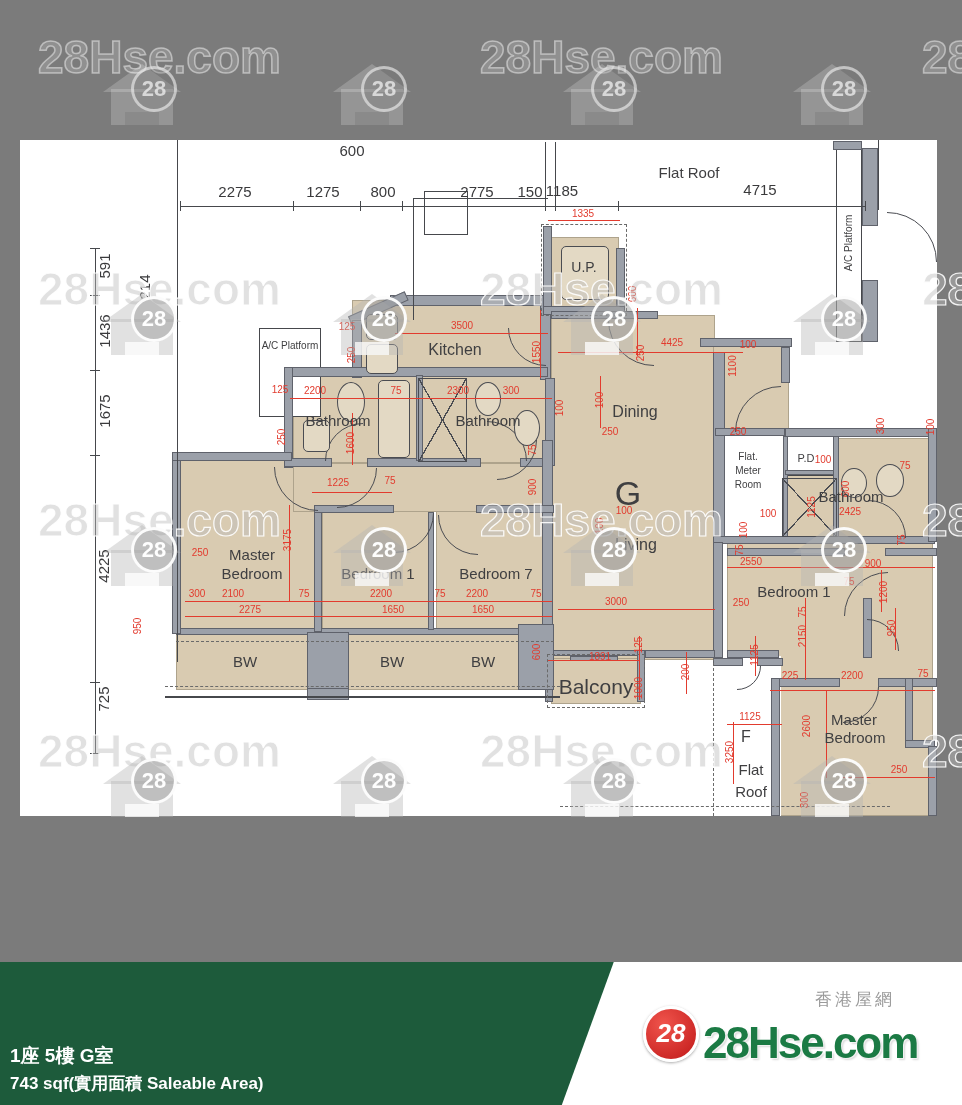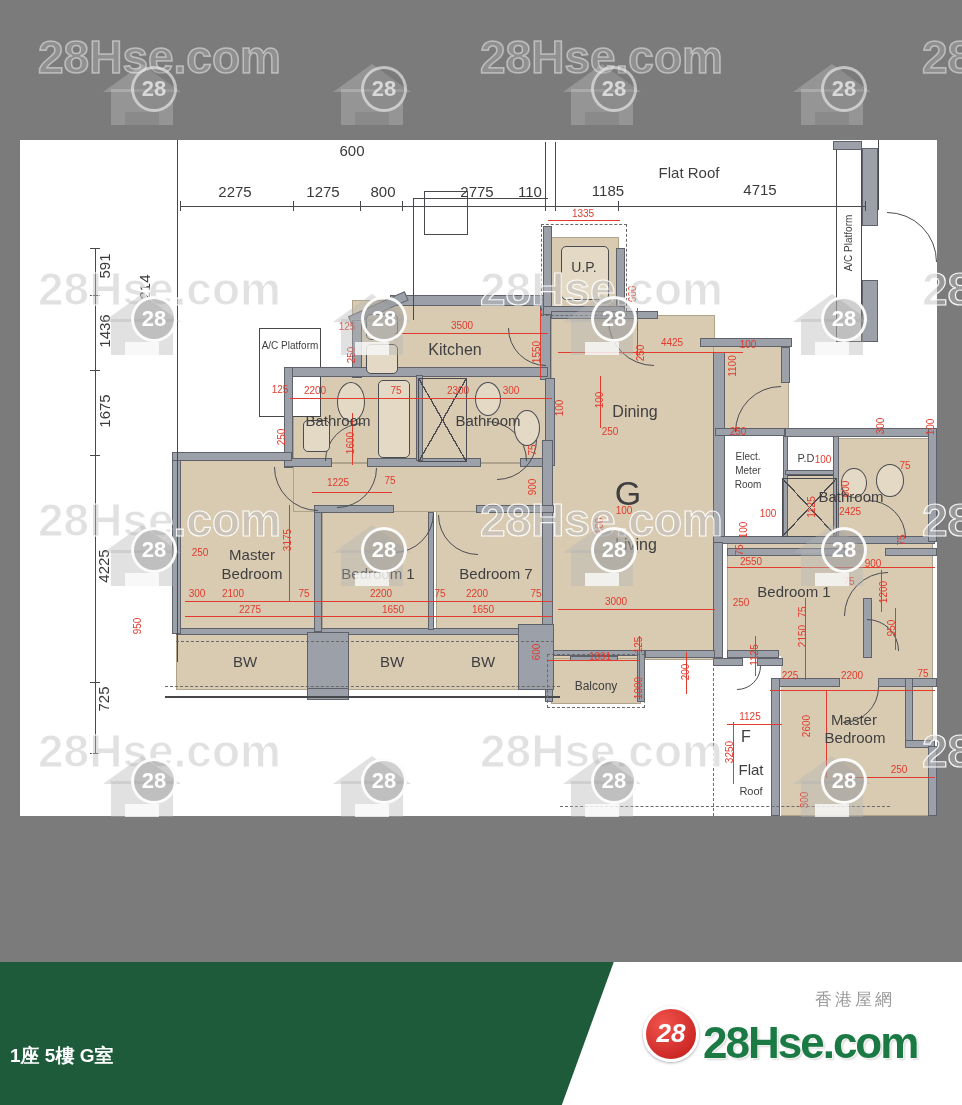--- a/index.html
+++ b/index.html
@@ -300,56 +300,56 @@
       <div class="abs rdim rot" style="left: 600px; top: 400px;">100</div>
       <div class="abs rdim" style="left: 610px; top: 432px;">250</div>
       <div class="abs rdim rot" style="left: 600px; top: 526px;">100</div>
       <div class="abs rdim" style="left: 624px; top: 511px;">100</div>
       <div class="abs rdim rot" style="left: 740px; top: 550px;">75</div>
       <div class="abs bdim" style="left: 352px; top: 150px;">600</div>
       <div class="abs bdim" style="left: 235px; top: 191px;">2275</div>
       <div class="abs bdim" style="left: 323px; top: 191px;">1275</div>
       <div class="abs bdim" style="left: 383px; top: 191px;">800</div>
       <div class="abs bdim" style="left: 477px; top: 191px;">2775</div>
-      <div class="abs bdim" style="left: 530px; top: 191px;">110</div>
-      <div class="abs bdim" style="left: 608px; top: 190px;">1185</div>
+      <div class="abs bdim" style="left: 530px; top: 191px;">150</div>
+      <div class="abs bdim" style="left: 562px; top: 190px;">1185</div>
       <div class="abs bdim" style="left: 760px; top: 189px;">4715</div>
       <div class="abs bdim rot" style="left: 104px; top: 266px;">591</div>
       <div class="abs bdim rot" style="left: 144px; top: 287px;">214</div>
       <div class="abs bdim rot" style="left: 104px; top: 331px;">1436</div>
       <div class="abs bdim rot" style="left: 104px; top: 411px;">1675</div>
       <div class="abs bdim rot" style="left: 103px; top: 566px;">4225</div>
       <div class="abs bdim rot" style="left: 103px; top: 699px;">725</div>
       <div class="abs rlabel" style="left: 689px; top: 172px; font-size: 15px;">Flat Roof</div>
       <div class="abs rlabel" style="left: 290px; top: 346px; font-size: 10px;">A/C Platform</div>
       <div class="abs rlabel rot" style="left: 849px; top: 243px; font-size: 10px;">A/C Platform</div>
       <div class="abs rlabel" style="left: 455px; top: 350px; font-size: 16px;">Kitchen</div>
       <div class="abs rlabel" style="left: 338px; top: 420px; font-size: 15px;">Bathroom</div>
       <div class="abs rlabel" style="left: 488px; top: 420px; font-size: 15px;">Bathroom</div>
       <div class="abs rlabel" style="left: 635px; top: 412px; font-size: 16px;">Dining</div>
       <div class="abs rlabel" style="left: 628px; top: 493px; font-size: 34px;">G</div>
       <div class="abs rlabel" style="left: 636px; top: 545px; font-size: 16px;">Living</div>
       <div class="abs rlabel" style="left: 584px; top: 267px; font-size: 14px;">U.P.</div>
-      <div class="abs rlabel" style="left: 748px; top: 457px; font-size: 10px;">Elect.</div>
+      <div class="abs rlabel" style="left: 748px; top: 457px; font-size: 10px;">Flat.</div>
       <div class="abs rlabel" style="left: 748px; top: 471px; font-size: 10px;">Meter</div>
       <div class="abs rlabel" style="left: 748px; top: 485px; font-size: 10px;">Room</div>
       <div class="abs rlabel" style="left: 806px; top: 458px; font-size: 11px;">P.D</div>
       <div class="abs rlabel" style="left: 851px; top: 496px; font-size: 15px;">Bathroom</div>
       <div class="abs rlabel" style="left: 252px; top: 554px; font-size: 15px;">Master</div>
       <div class="abs rlabel" style="left: 252px; top: 573px; font-size: 15px;">Bedroom</div>
       <div class="abs rlabel" style="left: 378px; top: 573px; font-size: 15px;">Bedroom 1</div>
       <div class="abs rlabel" style="left: 496px; top: 573px; font-size: 15px;">Bedroom 7</div>
       <div class="abs rlabel" style="left: 245px; top: 661px; font-size: 15px;">BW</div>
       <div class="abs rlabel" style="left: 392px; top: 661px; font-size: 15px;">BW</div>
       <div class="abs rlabel" style="left: 483px; top: 661px; font-size: 15px;">BW</div>
-      <div class="abs rlabel" style="left: 596px; top: 686px; font-size: 12px;">Balcony</div>
+      <div class="abs rlabel" style="left: 596px; top: 686px; font-size: 21px;">Balcony</div>
       <div class="abs rlabel" style="left: 794px; top: 591px; font-size: 15px;">Bedroom 1</div>
       <div class="abs rlabel" style="left: 746px; top: 737px; font-size: 16px;">F</div>
       <div class="abs rlabel" style="left: 751px; top: 769px; font-size: 15px;">Flat</div>
-      <div class="abs rlabel" style="left: 751px; top: 791px; font-size: 11px;">Roof</div>
+      <div class="abs rlabel" style="left: 751px; top: 791px; font-size: 15px;">Roof</div>
       <div class="abs rlabel" style="left: 854px; top: 719px; font-size: 15px;">Master</div>
       <div class="abs rlabel" style="left: 855px; top: 737px; font-size: 15px;">Bedroom</div>
       <div class="abs wmtext dk" style="left: 38px; top: 34px;">28Hse.com</div>
       <div class="abs wmtext dk" style="left: 480px; top: 34px;">28Hse.com</div>
       <div class="abs wmtext dk" style="left: 922px; top: 34px;">28Hse.com</div>
       <div class="abs wmtext lt" style="left: 38px; top: 266px;">28Hse.com</div>
       <div class="abs wmtext lt" style="left: 480px; top: 266px;">28Hse.com</div>
       <div class="abs wmtext lt" style="left: 922px; top: 266px;">28Hse.com</div>
       <div class="abs wmtext lt" style="left: 38px; top: 497px;">28Hse.com</div>
       <div class="abs wmtext lt" style="left: 480px; top: 497px;">28Hse.com</div>
@@ -451,18 +451,19 @@
         <div class="roof"></div>
         <div class="body"></div>
         <div class="door"></div>
         <div class="circ">28</div>
       </div>
     </div>
 
   <div id="banner">
     <div id="banner-green"></div>
     <div id="b3" class="btxt">1座 5樓 G室</div>
+    <div id="b4" class="btxt">743 sqf(實用面積 Saleable Area)</div>
 
   </div>
   <div id="logo-badge">28</div>
   <div id="logo-name">28Hse.com</div>
   <div id="logo-tag">香港屋網</div>
 </div>
 
 </body></html>

